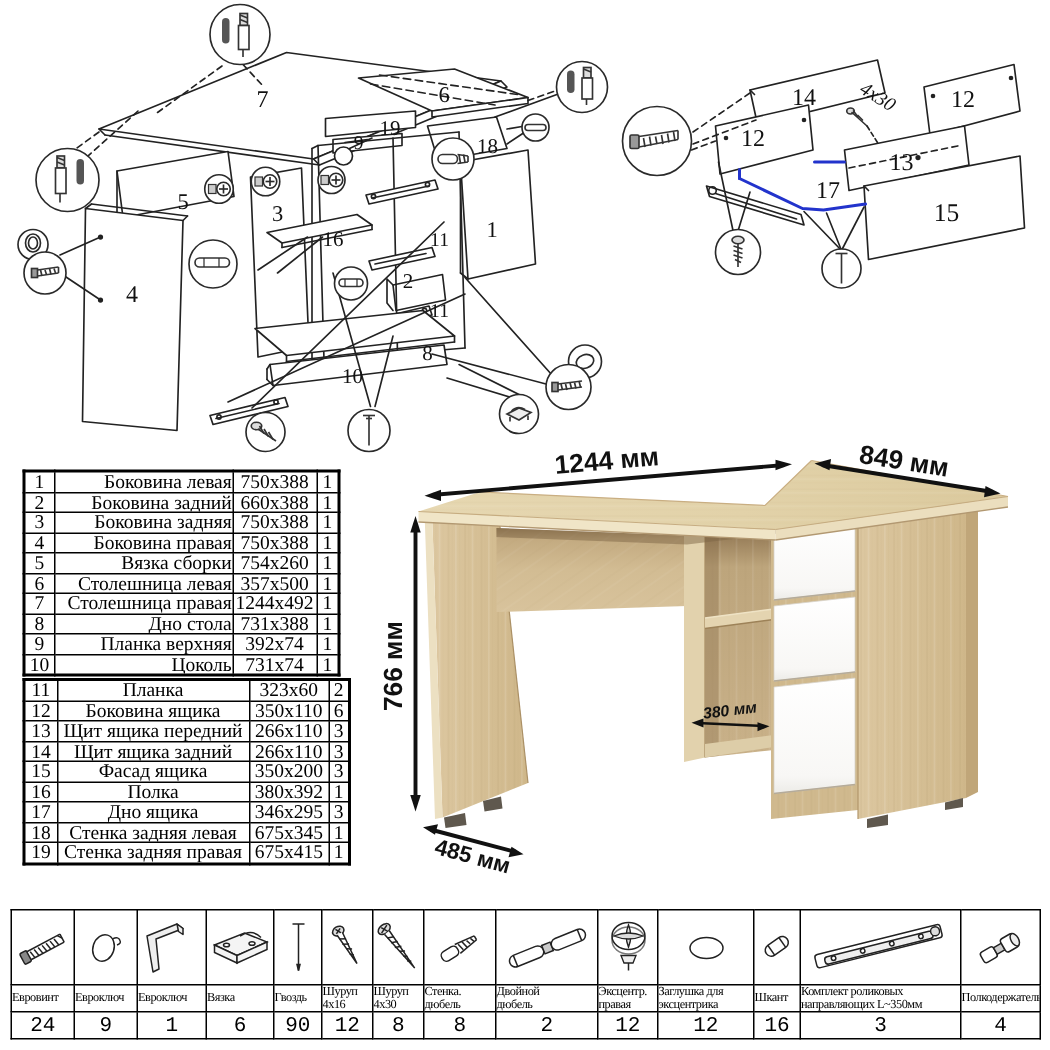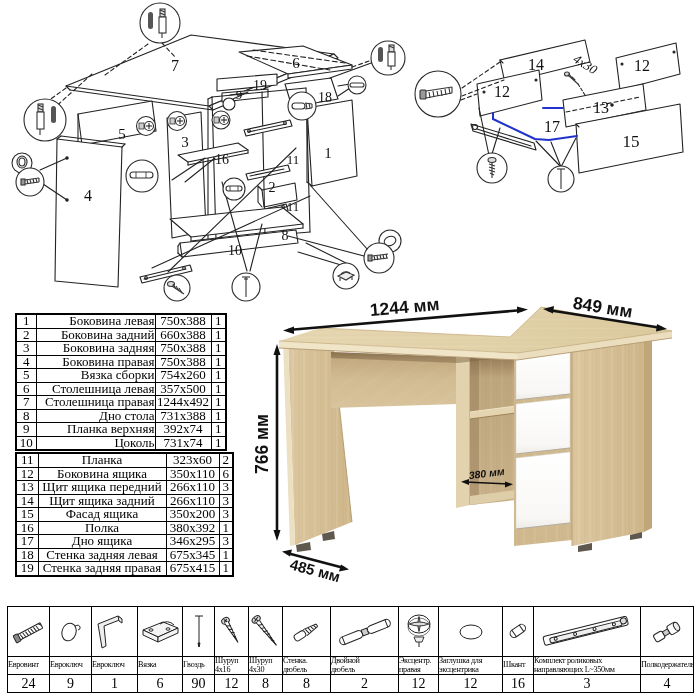--- a/index.html
+++ b/index.html
@@ -24,21 +24,21 @@
   #hw-title{position:absolute;left:0;top:583px;width:612px;text-align:center;
       font-family:"Liberation Serif", serif;font-size:16px;color:#000;}
   #hw-table{position:absolute;left:7px;top:606px;width:686px;border-collapse:collapse;
       table-layout:fixed;border:1px solid #000;}
   #hw-table td{border:1px solid #000;padding:0;overflow:hidden;}
   #hw-table tr.r-icon td{height:49px;text-align:center;vertical-align:middle;}
   #hw-table tr.r-name td{height:17px;vertical-align:middle;
       font-family:"Liberation Serif", serif;font-size:8.2px;line-height:8.1px;letter-spacing:-0.3px;
       white-space:pre-line;}
   #hw-table tr.r-qty td{height:17px;text-align:center;vertical-align:middle;
-      font-family:Liberation Serif, serif;font-size:14px;}
+      font-family:Liberation Mono, monospace;font-size:14px;}
   .hw-icon-box{display:flex;align-items:center;justify-content:center;width:100%;height:100%;}
 </style>
 </head>
 <body>
 
 <div id="page">
 
 <svg id="diagram1" style="left:0;top:0;width:420px;height:312px" viewBox="0 0 420 312">
   <g fill="none" stroke="#222" stroke-width="1.1" stroke-linejoin="round" stroke-linecap="round">
 

